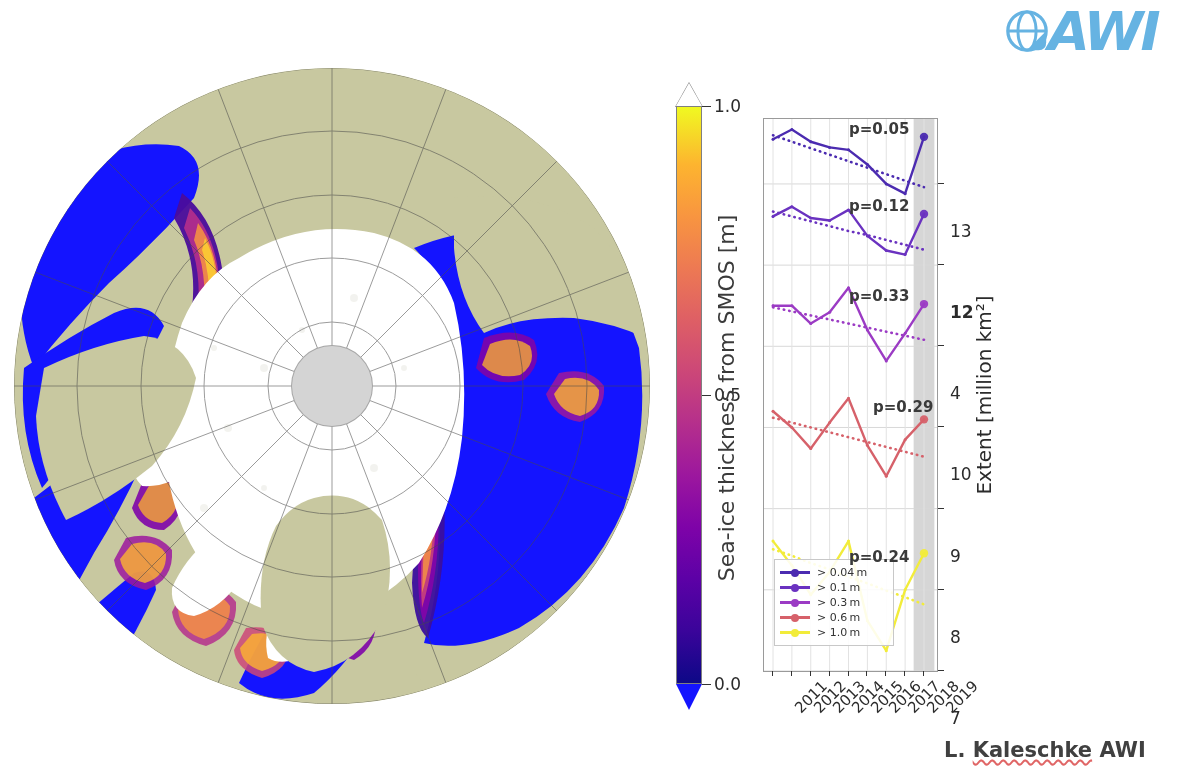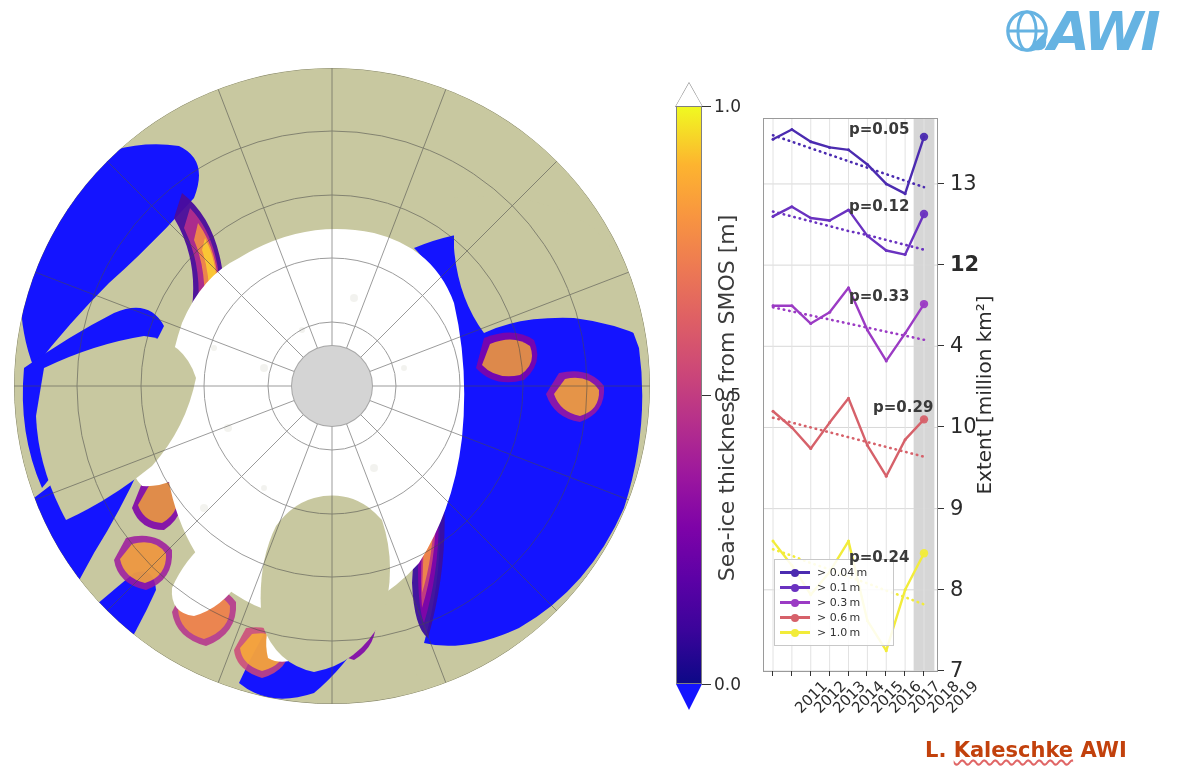--- a/index.html
+++ b/index.html
@@ -80,22 +80,22 @@
   #chart-panel { position:absolute; left:752px; top:80px; width:260px; height:680px; }
   #chart-title {
     position:absolute; left:8px; top:4px; font-size:20px; color:#2b2b2b; white-space:nowrap;
   }
   #plot-area {
     position:absolute; left:11px; top:38px; width:175px; height:554px;
     border:1px solid #9a9a9a; background:#ffffff; overflow:hidden;text-align:right;
   }
   #plot-svg { position:absolute; left:0; top:0; }
   .ytick-label {
-    position:absolute; font-size:21px; color:#2b2b2b;
-    transform:translateY(-50%); white-space:nowrap;
+    position:absolute; font-size:17px; color:#2b2b2b;
+    transform:translateY(-50%); white-space:nowrap;margin-top:48px;
   }
   .ytick-mark { position:absolute; width:6px; height:1px; background:#333; }
   .xtick-label {
     position:absolute; font-size:15px; color:#2b2b2b; white-space:nowrap;
     transform-origin:right top; transform:rotate(-45deg);
   }
   .xtick-mark { position:absolute; width:1px; height:5px; background:#333; }
   #y-axis-title {
     position:absolute; left:232px; top:315px;
     transform:translate(-50%,-50%) rotate(-90deg);
@@ -112,22 +112,22 @@
   }
   .legend-row { display:flex; align-items:center; height:15px; }
   .legend-swatch { width:30px; height:3px; position:relative; margin-right:7px; }
   .legend-swatch .dot {
     position:absolute; left:11px; top:-2.5px; width:8px; height:8px; border-radius:50%;
   }
   .legend-text { font-size:11px; color:#333; white-space:nowrap; }
 
   
   #credit {
-    position:absolute; left:925px; top:738px;
-    font-size:21px; font-weight:bold; color:#c2410c; white-space:nowrap;
+    position:absolute; left:944px; top:738px;
+    font-size:21px; font-weight:bold; color:#404040; white-space:nowrap;
   }
   #credit .sp {
     text-decoration:underline wavy #e06666;
     text-decoration-skip-ink:none;
   }
 </style>
 </head>
 <body>
 
 <div id="awi-logo">

